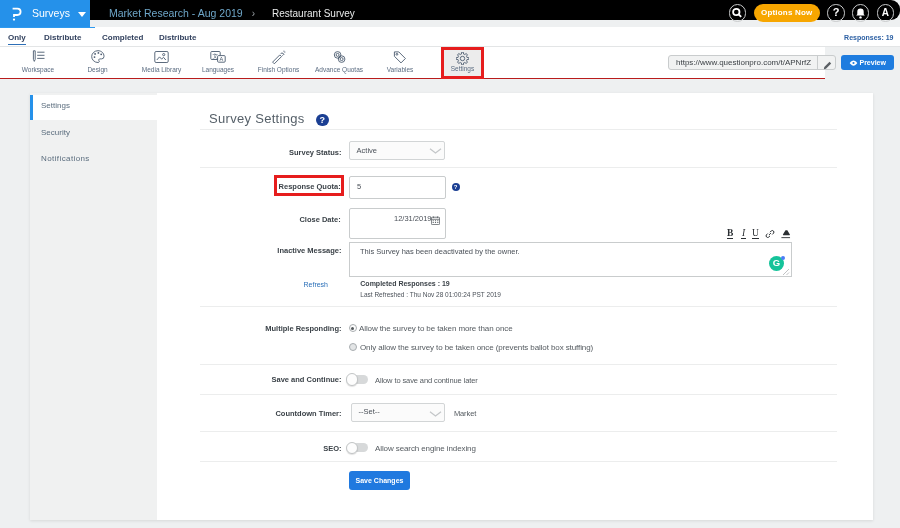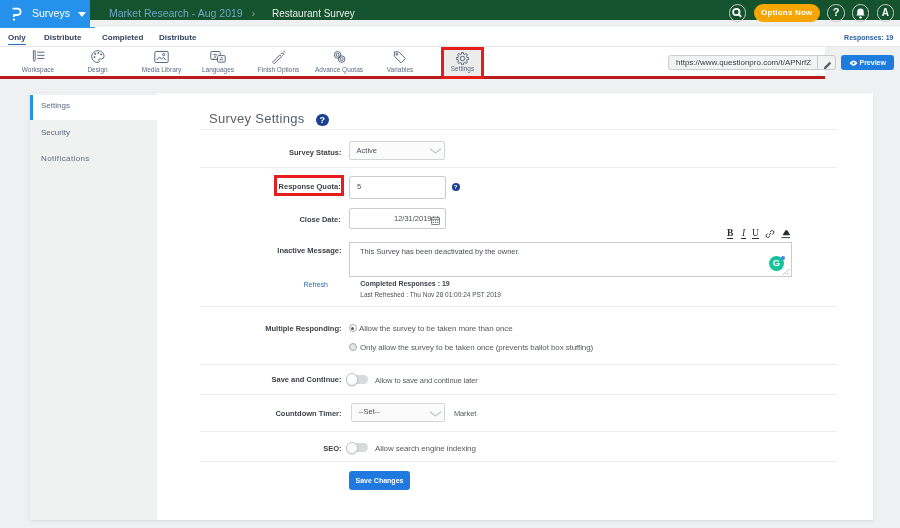--- a/index.html
+++ b/index.html
@@ -1,35 +1,35 @@
 <!DOCTYPE html>
 <html><head>
 <meta charset="utf-8">
 <style>
   * { margin:0; padding:0; box-sizing:border-box; }
   html,body { width:900px; height:528px; overflow:hidden; }
   body { font-family:"Liberation Sans", sans-serif; position:relative; background:#eef0f1; }
 
   
-  .topbar { position:absolute; left:0; top:0; width:900px; height:20px; background:#14532d; }
+  .topbar { position:absolute; left:0; top:0; width:900px; height:20px; background:#000000;border-radius:9px; }
   .logo { position:absolute; left:0; top:0; width:90px; height:28px; background:#2591ea; }
   .logo svg { position:absolute; left:12px; top:7px; }
   .logo .t { position:absolute; left:32px; top:7px; font-size:10.5px; color:#fff; }
   .logo .caret { position:absolute; left:78px; top:12px; width:0; height:0; border-left:4px solid transparent; border-right:4px solid transparent; border-top:5px solid #fff; }
   .crumb { position:absolute; left:109px; top:7px; font-size:10.5px; color:#6ea6c8; }
   .crumb .sep { color:#9aa0a5; font-size:10px; padding:0 17px 0 9px; }
   .crumb .cur { color:#e8eaea; font-size:10px; }
   .cir { position:absolute; top:4.3px; width:17.5px; height:17.5px; border:1.3px solid #c9cbcc; border-radius:50%; color:#fff; text-align:center; }
   .upg { position:absolute; left:753.5px; top:4.3px; width:66.5px; height:18px; background:#f7a600; border-radius:9px; color:#fff; font-size:8px; font-weight:bold; text-align:center; line-height:18px; letter-spacing:0.2px; }
 
   
   .menubar { position:absolute; left:0; top:27px; width:900px; height:20px; background:#fff; border-bottom:1px solid #e3e5e6; }
 
   
-  .toolbar { position:absolute; left:0; top:47px; width:825px; height:32px; background:#fff; border-bottom:3px solid #b91c1c; }
+  .toolbar { position:absolute; left:0; top:47px; width:825px; height:32px; background:#fff; border-bottom:1px solid #b91c1c; }
   .tool { position:absolute; top:3px; width:60px; text-align:center; color:#5a6b80; }
   .tool svg { display:block; margin:0 auto; }
   .tool .lb { font-size:6.5px; display:block; margin-top:2px; color:#5a6b80; }
   .tool-set { position:absolute; left:441px; top:0px; width:43px; height:32px; background:#ececec; border:3px solid #e61d1d; text-align:center; }
   .tool-set svg { display:block; margin:2px auto 0; }
   .tool-set .lb { font-size:6.5px; display:block; color:#5a6b80; }
   .urlbox { position:absolute; left:668px; top:8px; width:168px; height:15px; background:#f1f2f2; border:1px solid #c9cccd; border-radius:3px; font-size:8px; color:#3a3f44; line-height:13px; padding-left:7px; }
   .urlpen { position:absolute; left:817px; top:9px; width:19px; height:13px; border-left:1px solid #c9cccd; text-align:center; }
   .pvw { position:absolute; left:841px; top:8px; width:52.5px; height:15px; background:#1e7cdf; border-radius:3px; color:#fff; font-size:7px; font-weight:bold; text-align:center; line-height:15px; }
 
@@ -200,21 +200,21 @@
 </div>
 
 <div class="hline" style="top:167.3px;"></div>
 
 <div style="position:absolute; left:274px; top:175px; width:69.5px; height:21px; border:3px solid #e61d1d;"></div>
 <div class="lab" style="top:182px; width:140.7px;">Response Quota:</div>
 <div class="inp" style="left:349px; top:176px; width:96.5px; height:22.5px; line-height:20.5px;">5</div>
 <div class="qicon" style="left:451.7px; top:182.6px; width:8px; height:8px; font-size:6px; line-height:8px;">?</div>
 
 <div class="lab" style="top:215px; width:140.7px;">Close Date:</div>
-<div class="inp" style="left:349px; top:208px; width:96.5px; height:21px; line-height:19px;padding-left:44px;">12/31/2019
+<div class="inp" style="left:349px; top:208px; width:96.5px; height:31px; line-height:19px;padding-left:44px;">12/31/2019
   <svg width="9" height="9" viewBox="0 0 11 11" style="position:absolute; left:81px; top:7px;">
       <g fill="none" stroke="#5a6065" stroke-width="1">
         <rect x="0.5" y="1.5" width="10" height="9" rx="1"></rect>
         <line x1="0.5" y1="4" x2="10.5" y2="4"></line>
         <line x1="3" y1="0.5" x2="3" y2="2.5"></line>
         <line x1="8" y1="0.5" x2="8" y2="2.5"></line>
       </g>
       <g fill="#5a6065">
         <rect x="2" y="5.2" width="1.4" height="1.2"></rect>
         <rect x="4.8" y="5.2" width="1.4" height="1.2"></rect>

